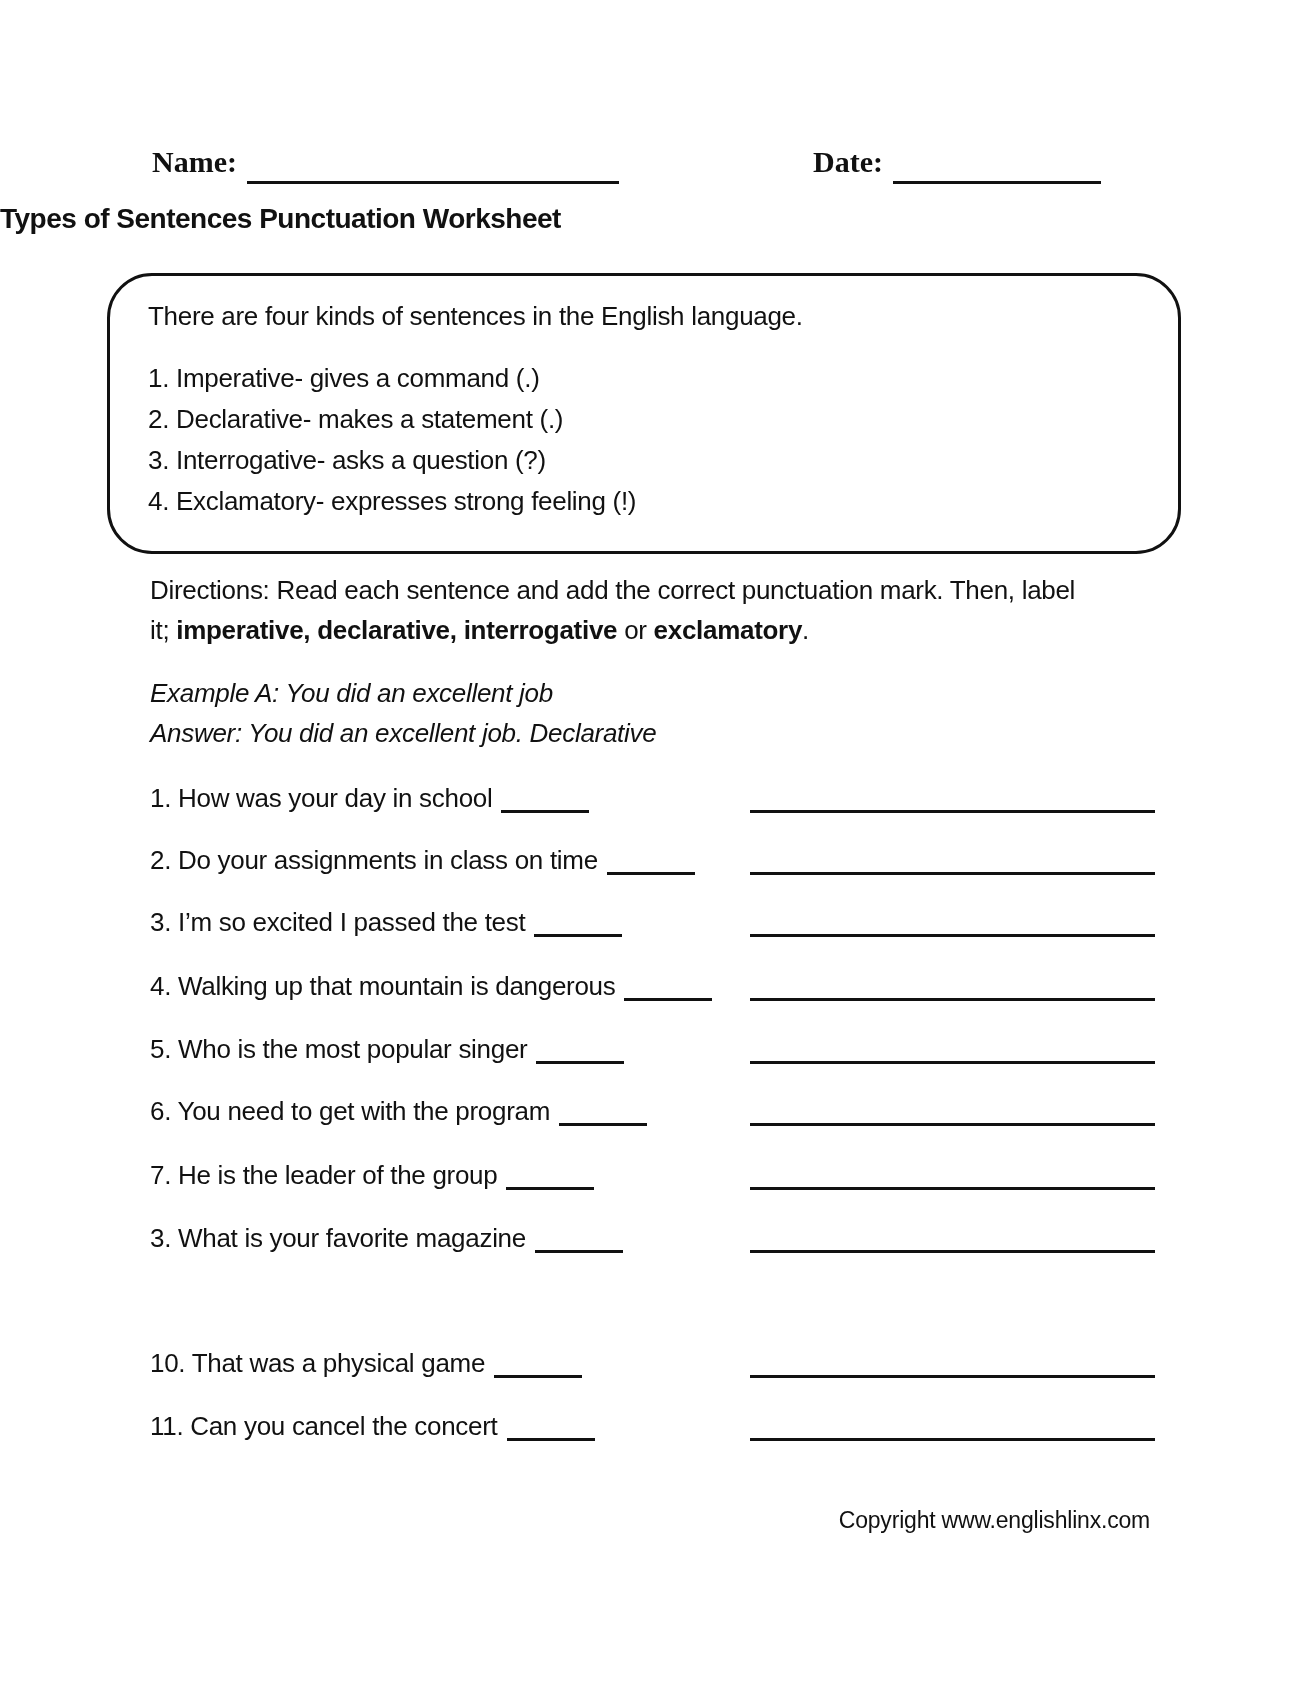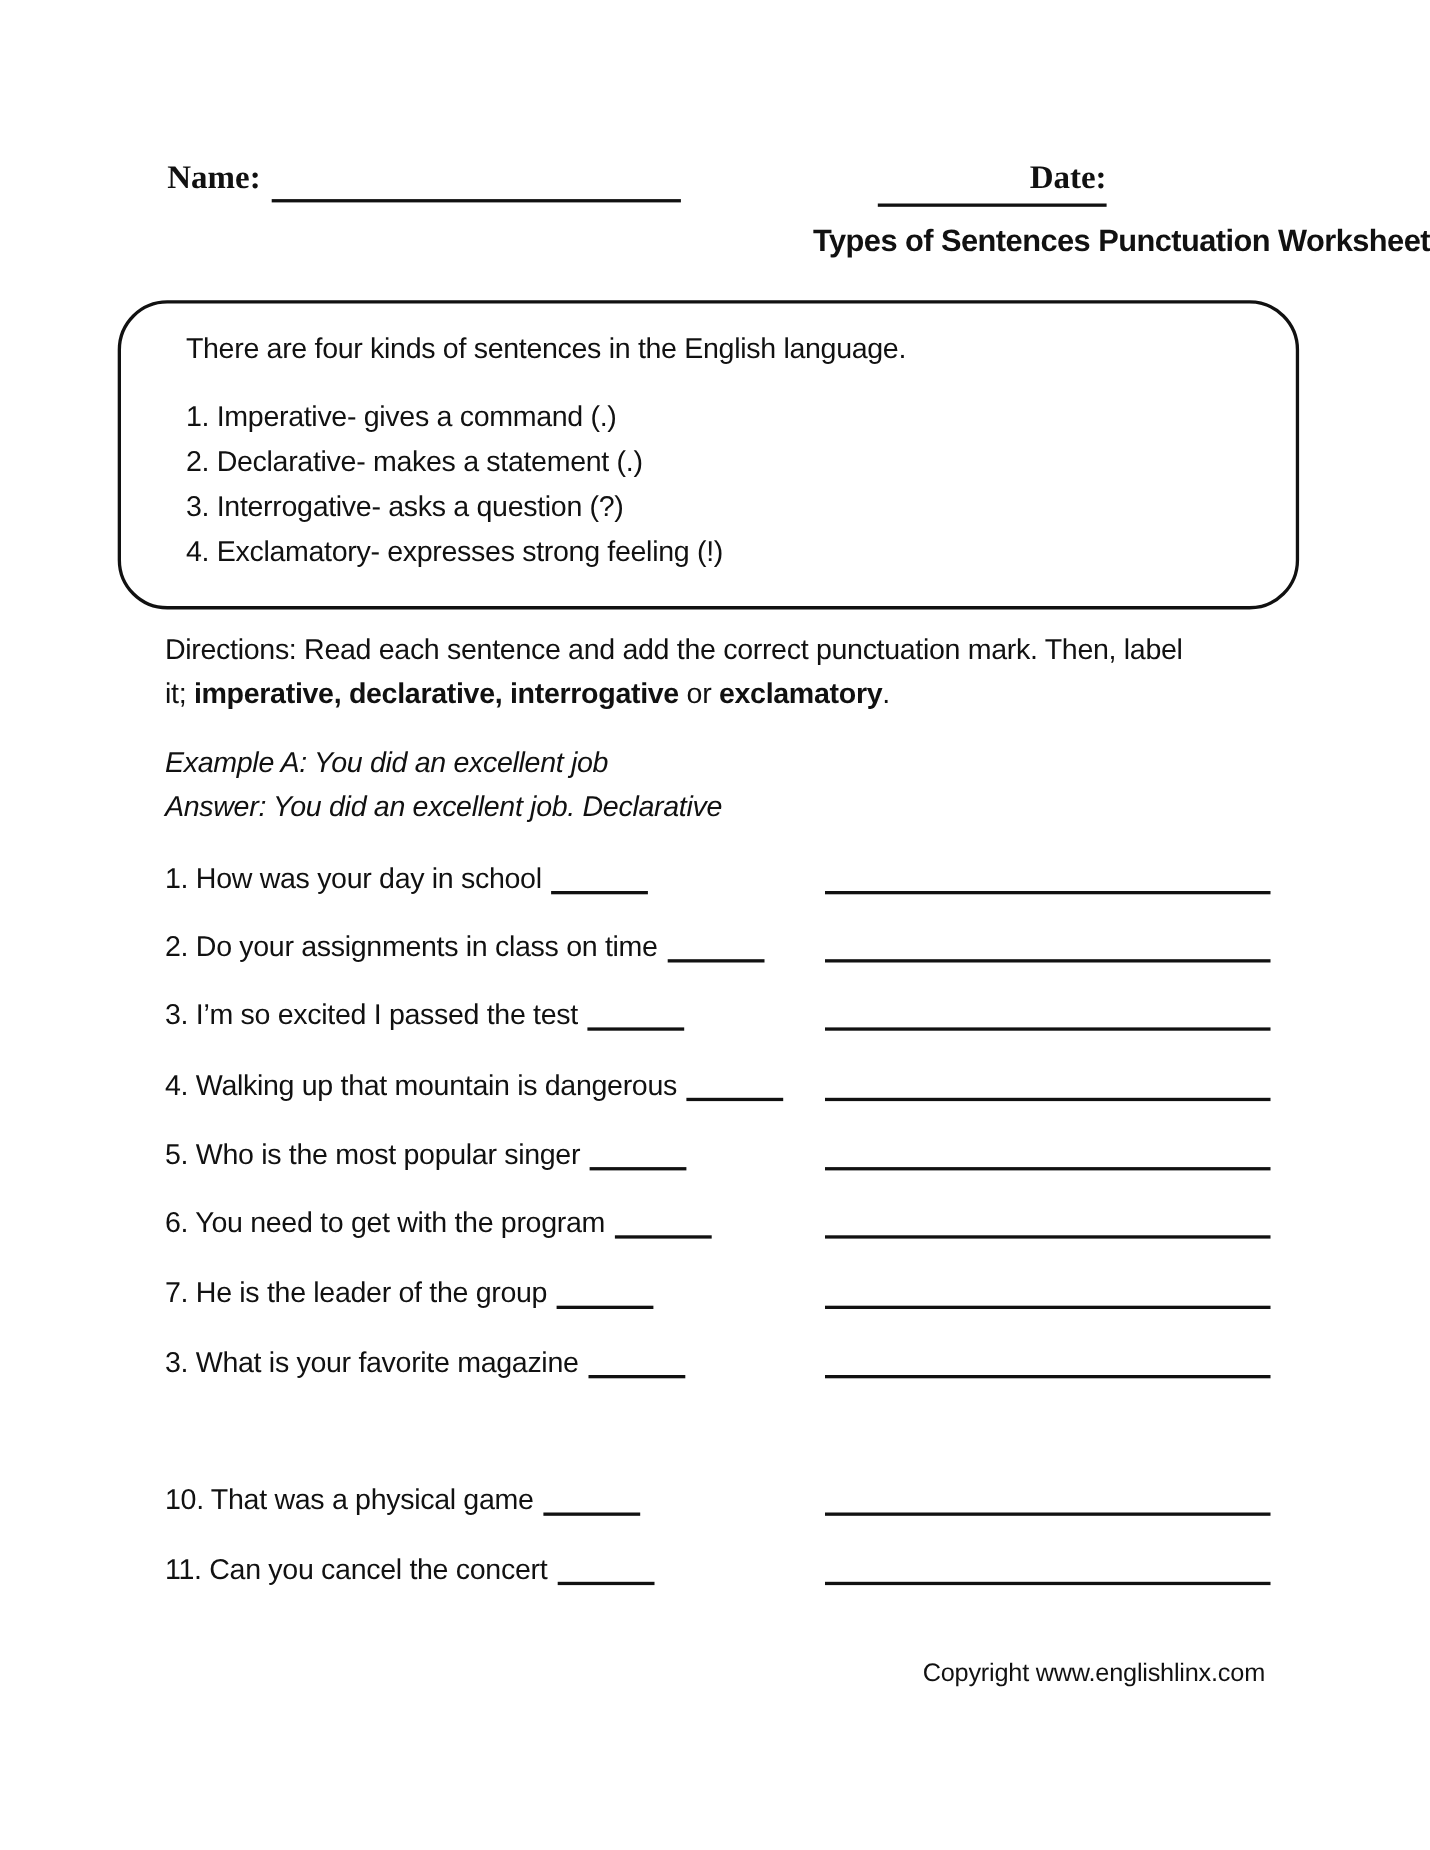--- a/index.html
+++ b/index.html
@@ -19,53 +19,53 @@
     position: absolute;
     top: 140px;
     display: flex;
     line-height: 44px;
     font-family: "Liberation Serif", serif;
     font-weight: bold;
     font-size: 30px;
     align-items: flex-end;
   }
   .hdr-row.name { left: 152px; }
-  .hdr-row.date { left: 788px; flex-direction: column; }
+  .hdr-row.date { left: 813px; }
   .hdr-blank {
     align-self: flex-end;
     border-bottom: 3.5px solid #111;
     margin-left: 10px;
     height: 4px;
   }
   .hdr-blank.name-line { width: 372px; }
   .hdr-blank.date-line { width: 208px; }
 
   
   .title {
     position: absolute;
     top: 202px;
     left: 0;
     width: 100%;
-    text-align: right;
+    text-align: left;
     font-weight: bold;
     font-size: 28px;
     line-height: 34px;
     letter-spacing: -0.5px;
   }
 
   
   .info-box {
     position: absolute;
     left: 107px;
     top: 273px;
     width: 1074px;
     height: 281px;
     border: 3px solid #111;
     border-radius: 45px;
-    padding: 20px 30px 0 59px;
+    padding: 20px 30px 0 38px;
     font-size: 26px;
     letter-spacing: -0.3px;
   }
   .info-box .intro { line-height: 40px; white-space: nowrap; }
   .info-box .types { margin-top: 22px; }
   .info-box .type-line { line-height: 41px; white-space: nowrap; }
 
   
   .directions {
     position: absolute;

